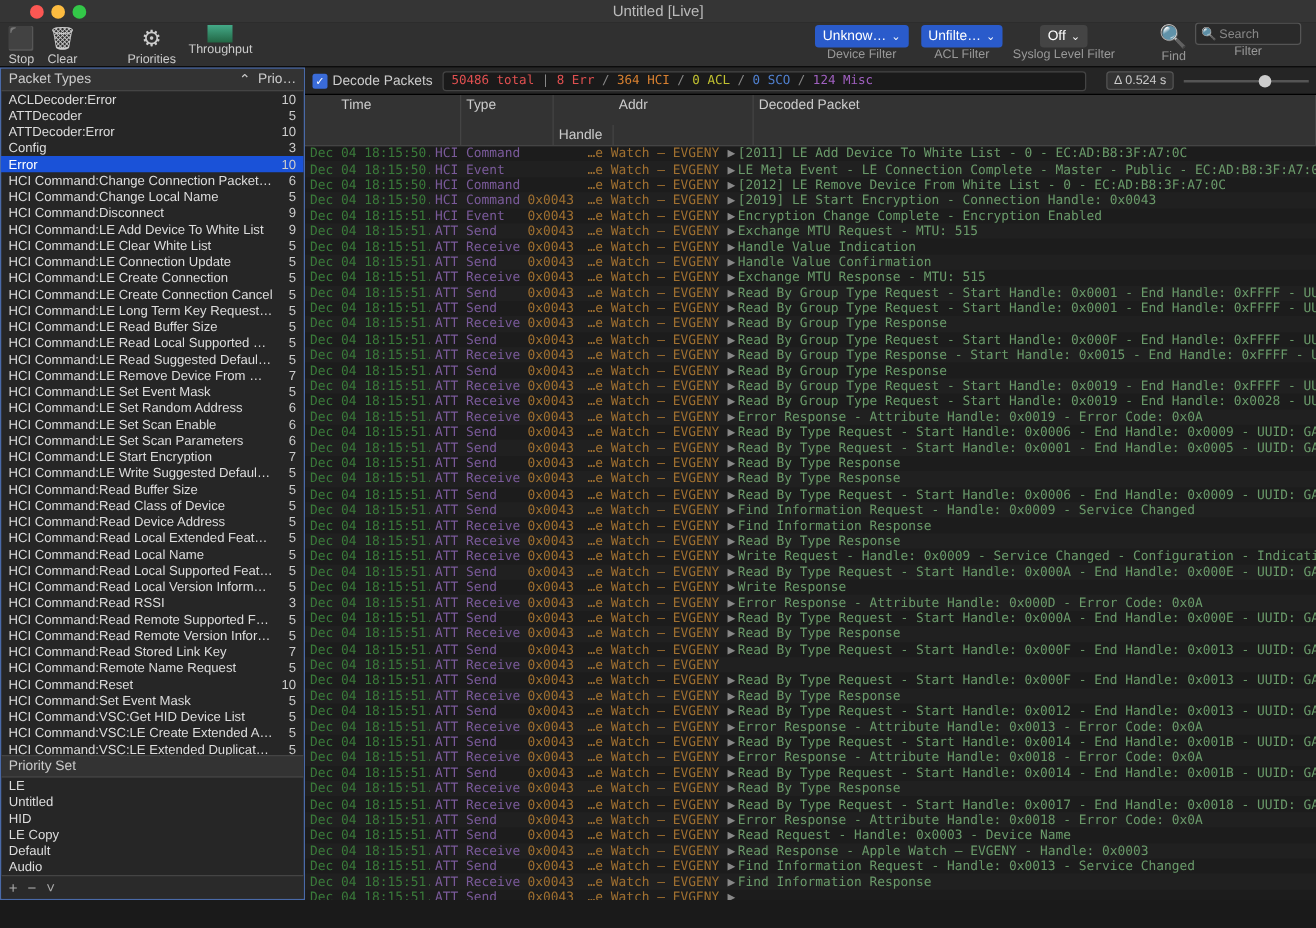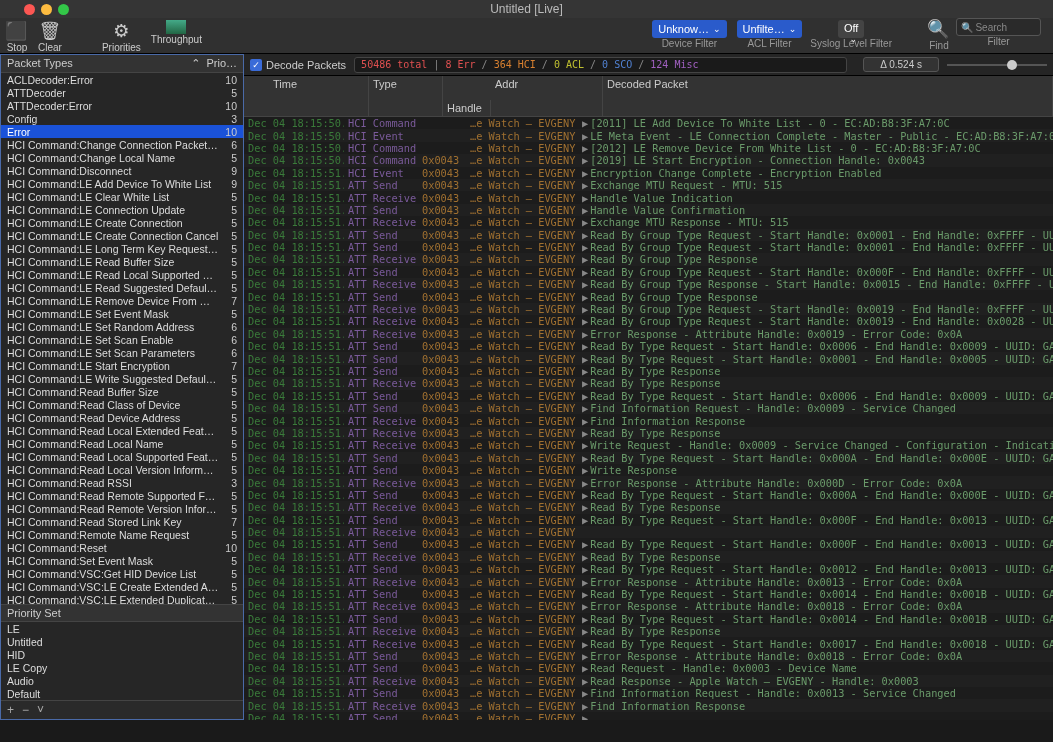--- a/index.html
+++ b/index.html
@@ -48,21 +48,21 @@
   font-size: 18px;
 }
 .tool-spacer { flex: 1; }
 .dropdown {
   display:inline-flex; align-items:center;
   background:#2a5bcb; color:#fff;
   border-radius: 3px; padding: 2px 6px; font-size: 11px;
   margin: 2px 2px 0;
   height: 18px;
 }
-.dropdown-off { background:#444;flex-direction:column; }
+.dropdown-off { background:#444; }
 .dropdown .chev { margin-left: 4px; font-size: 9px; }
 .filter-col { display:flex; flex-direction:column; align-items:center; margin-right: 6px; }
 .filter-lbl { font-size: 10px; color:#999; }
 .searchbox {
   background: #2a2a2a; border: 1px solid #555; border-radius: 3px;
   height: 18px; width: 85px; color: #888; padding: 0 4px; font-size: 10px;
   display:flex; align-items:center;
 }
 .sub-toolbar {
   height: 22px; background:#252525; display:flex; align-items:center;
@@ -76,21 +76,21 @@
   flex:1; margin: 0 8px; background:#1a1a1a; border:1px solid #444;
   border-radius:3px; height:16px; padding:0 6px; font-size:10px;
   color:#888; display:flex; align-items:center;
 }
 .stats { font-family: Menlo, monospace; font-size:10px; }
 .stats .r{color:#e05050;} .stats .g{color:#888;}
 .stats .o{color:#d88030;} .stats .b{color:#5080d0;}
 .stats .y{color:#c0c030;} .stats .p{color:#a060c0;}
 .delta-btn {
   background:#333; border:1px solid #555; border-radius:3px;
-  padding:1px 16px; margin-left:8px; font-size:10px; color:#ccc;
+  padding:1px 5px; margin-left:8px; font-size:10px; color:#ccc;
 }
 .slider-area { width:100px; height:14px; margin-left:8px; position:relative; }
 .slider-track { position:absolute; top:6px; left:0; right:0; height:2px; background:#555;}
 .slider-thumb { position:absolute; top:2px; left:60%; width:10px; height:10px; border-radius:50%; background:#ccc;}
 
 .main { display:flex; height: 666px; }
 .sidebar {
   width: 244px; background:#262626;
   border: 1px solid #4a6aa8;
   display:flex; flex-direction:column;
@@ -385,24 +385,24 @@
         <div class="side-row">
           <span class="rlabel">Untitled</span>
         </div>
         <div class="side-row">
           <span class="rlabel">HID</span>
         </div>
         <div class="side-row">
           <span class="rlabel">LE Copy</span>
         </div>
         <div class="side-row">
+          <span class="rlabel">Default</span>
+        </div>
+        <div class="side-row">
           <span class="rlabel">Audio</span>
-        </div>
-        <div class="side-row">
-          <span class="rlabel">Default</span>
         </div>
       </div>
     <div class="side-foot">
       <span>+</span>
       <span>−</span>
       <span>˅</span>
     </div>
   </div>
 
   <div class="packets">

